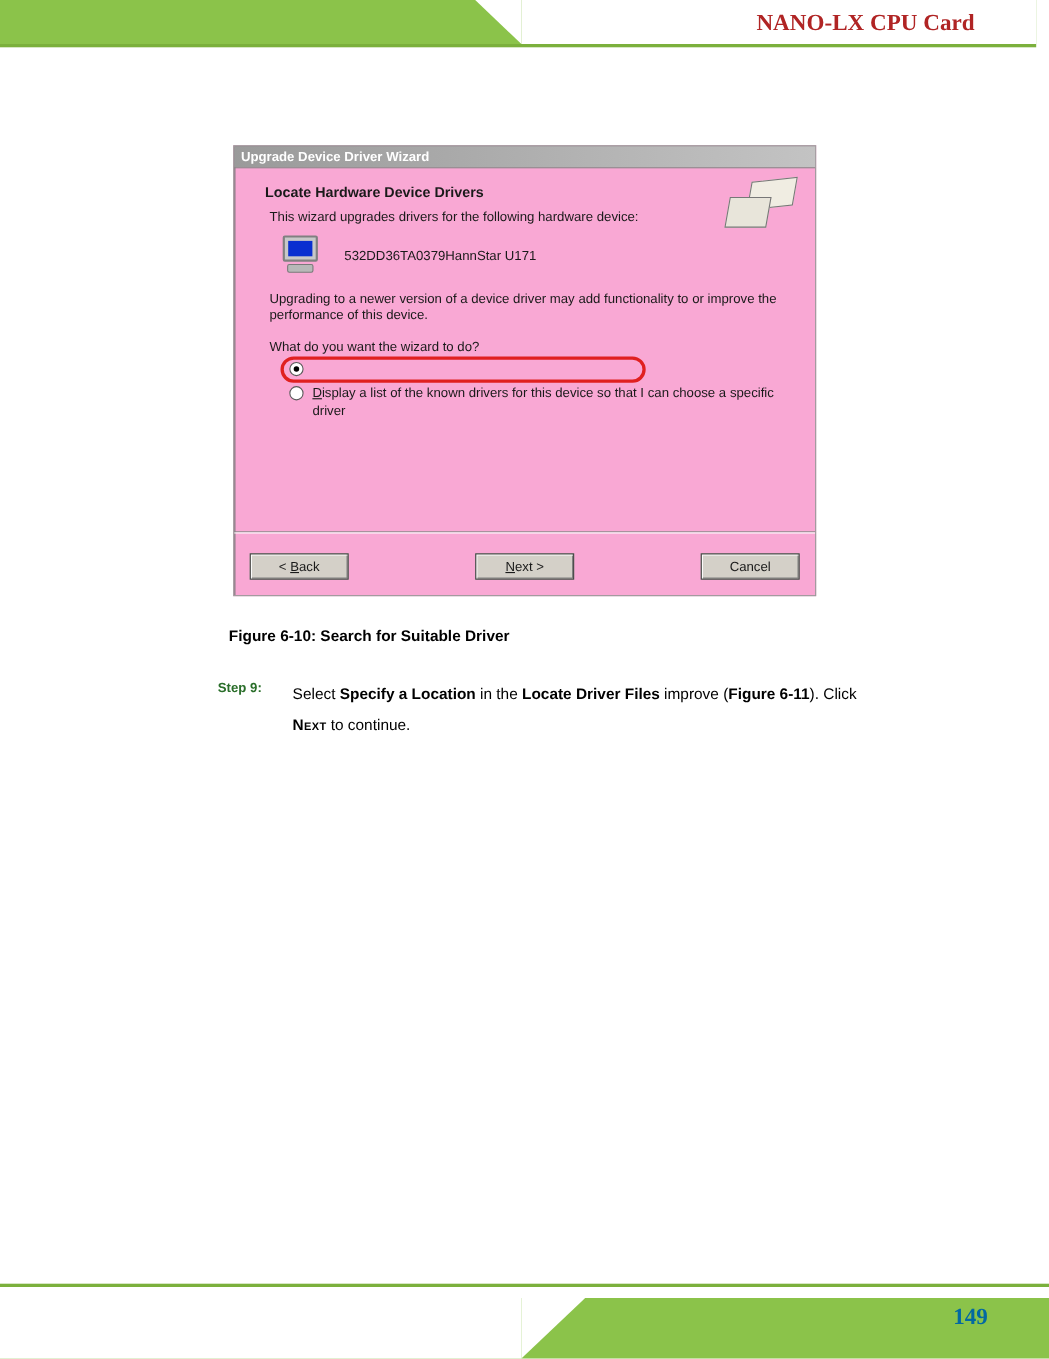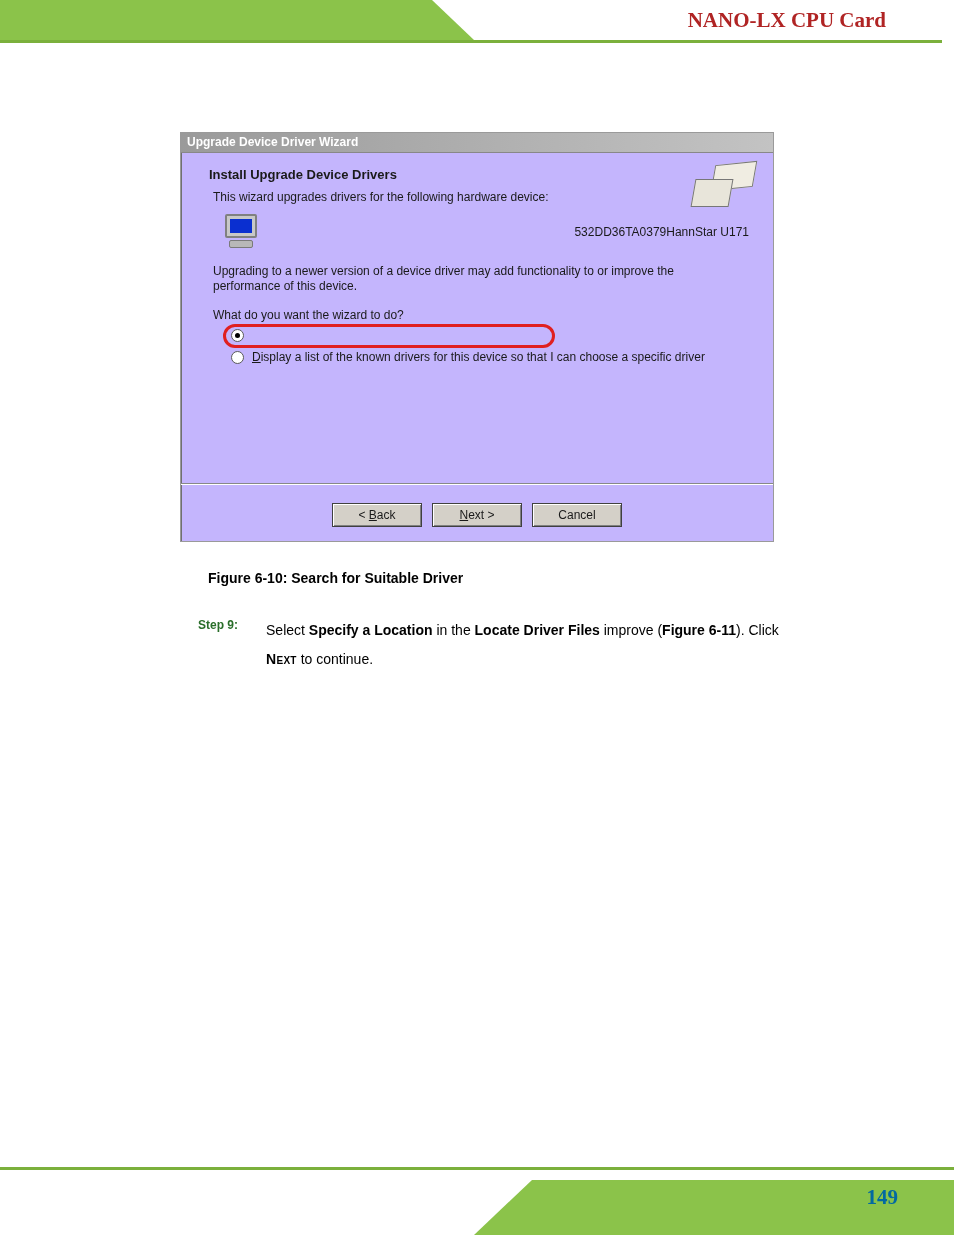--- a/index.html
+++ b/index.html
@@ -62,22 +62,22 @@
     position: absolute; top: 18px; right: 56px;
     font-family: "Times New Roman", serif;
     font-size: 21px; font-weight: bold; color: #0369a1;
   }
   
   .content {
     position: absolute; top: 70px; left: 0; right: 0;
   }
   .dialog {
     margin: 62px auto 0 auto;
-    width: 594px;
-    background: #c4b5fd;
+    width: 530px;
+    background: #f9a8d4;
     border: 1px solid #9a9a9a;
     box-shadow: 1px 1px 0 #707070 inset;
     font-family: "Tahoma","MS Sans Serif",sans-serif;
     font-size: 12px;
     color: #1a1a1a;
   }
   .titlebar {
     height: 20px;
     background: linear-gradient(to right,#9a9a9a,#c3c3c3);
     color: #fff;
@@ -94,21 +94,21 @@
   }
   .device-art .box1 {
     position: absolute; left: 2px; top: 16px; width: 38px; height: 28px;
     background: #e8e5da; border: 1px solid #777; transform: skewX(-10deg);
   }
   .device-art .lid {
     position: absolute; left: 22px; top: 0px; width: 42px; height: 26px;
     background: #f0ede2; border: 1px solid #777; transform: skew(-10deg,-6deg);
   }
   .line { margin: 8px 0 10px 8px; }
-  .device-row { display: flex; align-items: center; gap: 18px; margin: 4px 0 14px 18px; justify-content: space-between; }
+  .device-row { display: flex; align-items: center; gap: 18px; margin: 4px 0 14px 18px; }
   .monitor-icon { position: relative; width: 40px; height: 36px; }
   .monitor-icon .scr {
     position: absolute; top: 0; left: 2px; width: 32px; height: 24px;
     background: #c8c8c8; border: 2px solid #808080; border-radius: 2px;
   }
   .monitor-icon .scr::after {
     content: ""; position: absolute; top: 3px; left: 3px; right: 3px; bottom: 3px;
     background: #0a2fd0;
   }
   .monitor-icon .base {
@@ -131,21 +131,21 @@
   .opt-text { font-size: 12px; line-height: 1.3; }
   .opt-text .ul { text-decoration: underline; }
   .highlight-oval {
     position: absolute;
     border: 3px solid #e02020;
     border-radius: 14px;
     pointer-events: none;
   }
   .sep { border-top: 1px solid #888; border-bottom: 1px solid #fff; margin: 0 0 10px 0; }
   .btnrow {
-    display: flex; justify-content: center; gap: 10px;
+    display: flex; justify-content: space-between; gap: 10px;
     padding: 8px 14px 14px 14px;
   }
   .win-btn {
     width: 90px; height: 24px;
     background: #d4d0c8;
     border: 1px solid #404040;
     box-shadow: inset 1px 1px 0 #fff, inset -1px -1px 0 #808080;
     font-family: "Tahoma","MS Sans Serif",sans-serif;
     font-size: 12px;
     text-align: center;
@@ -183,21 +183,21 @@
 <div class="content">
 
   <div class="dialog">
     <div class="titlebar">Upgrade Device Driver Wizard</div>
 
     <div class="dialog-body">
       <div class="device-art">
         <div class="lid"></div>
         <div class="box1"></div>
       </div>
-      <div class="heading">Install Upgrade Device Drivers</div>
+      <div class="heading">Locate Hardware Device Drivers</div>
 
       <div class="line">This wizard upgrades drivers for the following hardware device:</div>
 
       <div class="device-row">
         <div class="monitor-icon">
           <div class="scr"></div>
             <div class="base"></div>
         </div>
         <div class="device-name">532DD36TA0379HannStar U171</div>
       </div>

